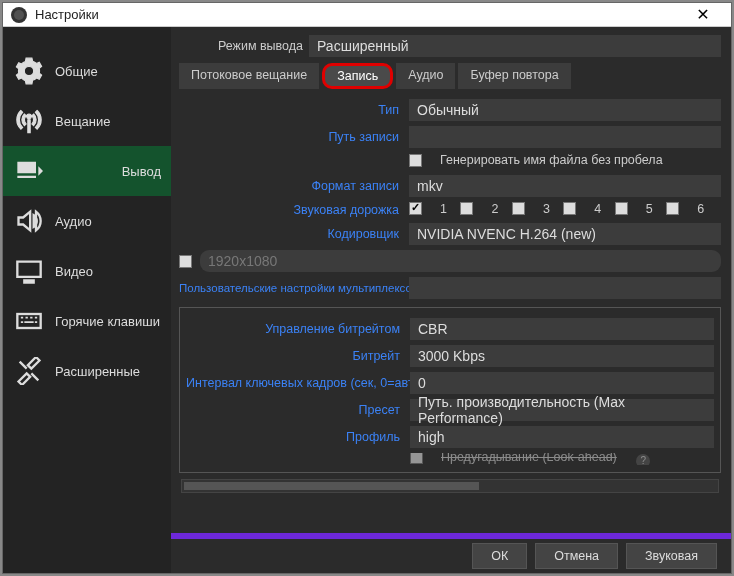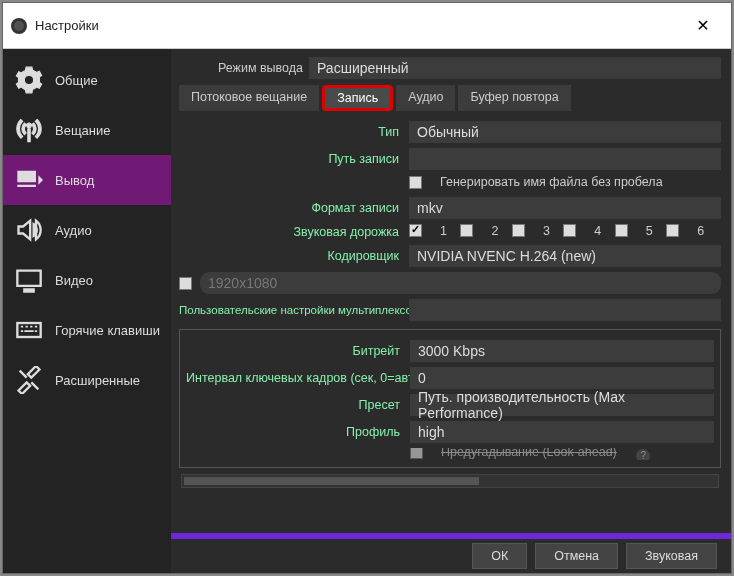--- a/index.html
+++ b/index.html
@@ -1,38 +1,38 @@
 <!DOCTYPE html>
 <html><head>
 <meta charset="utf-8">
 <style>
   * { box-sizing: border-box; margin: 0; padding: 0; font-family: "Segoe UI", Arial, sans-serif; }
   body { background: #888; width: 734px; height: 576px; overflow: hidden; }
   .window { width: 730px; height: 572px; margin: 2px; background: #ededed; border: 1px solid #666; display: flex; flex-direction: column; }
-  .titlebar { height: 46px; display: flex; align-items: center; padding: 0 8px; background: #fff; border-bottom: 1px solid #ccc; }
+  .titlebar { height: 24px; display: flex; align-items: center; padding: 0 8px; background: #fff; border-bottom: 1px solid #ccc; }
   .titlebar .logo { width: 16px; height: 16px; border-radius: 50%; background: #333; margin-right: 8px; position: relative; }
   .titlebar .logo::after { content:""; position:absolute; inset:3px; border-radius:50%; background:#fff; opacity:.15;}
   .titlebar .title { font-size: 13px; color: #222; flex: 1; }
   .titlebar .close { font-size: 16px; width: 40px; text-align: center; cursor: pointer; }
   .body { flex: 1; background: #2b2b2b; display: flex; min-height: 0; }
-  .sidebar { width: 168px; background: #232323; display: flex; flex-direction: column; padding-top: 6px; overflow: hidden; }
+  .sidebar { width: 168px; background: #232323; display: flex; flex-direction: column; padding-top: 19px; overflow: hidden; }
   .side-item { display: flex; align-items: center; height: 50px; padding: 0 10px; color: #ddd; font-size: 13px; cursor: pointer; gap: 10px; white-space: nowrap; }
-  .side-item.active { background: #701a75; }
+  .side-item.active { background: #14532d; justify-content: space-between; }
   .side-icon { width: 32px; height: 32px; display:flex; align-items:center; justify-content:center; }
   .side-icon svg { width: 28px; height: 28px; fill: #ddd; stroke:#ddd; }
   .main { flex: 1; display: flex; flex-direction: column; color: #ccc; font-size: 12.5px; min-width: 0; }
   .content { flex:1; padding: 8px 10px 4px 8px; overflow: hidden; position:relative; }
   .row { display: flex; align-items: center; margin-bottom: 6px; gap: 0; }
   .label { text-align: right; padding-right: 6px; }
   .field { background: #3c3c3c; color: #ddd; height: 22px; display:flex; align-items:center; padding: 0 8px; border: none; font-size: 14px; }
   .tabs { display: flex; gap: 3px; margin: 6px 0 10px 0; }
   .tab { background: #3c3c3c; color: #ccc; padding: 5px 12px; font-size: 12.5px; cursor: pointer; text-align: right; }
-  .tab.active { background: #4a4a4a; border: 3px solid #e00000; border-radius: 4px; padding: 3px 12px; font-weight:500; color:#fff; }
+  .tab.active { background: #4a4a4a; border: 3px solid #e00000; border-radius: 10px; padding: 3px 12px; font-weight:500; color:#fff; }
   .formrow { display:flex; align-items:center; margin-bottom: 5px; }
-  .formlabel { width: 230px; text-align:right; padding-right: 10px; color:#86efac; font-size:12.5px; white-space: nowrap; overflow:hidden;}
+  .formlabel { width: 230px; text-align:right; padding-right: 10px; color:#3b82f6; font-size:12.5px; white-space: nowrap; overflow:hidden;}
   .formfield { flex:1; min-width:0;}
   .chk { display:inline-flex; align-items:center; gap:18px; margin-right:10px; }
   .box { width:13px; height:13px; background:#ddd; border:1px solid #777; display:inline-block; position:relative;}
   .box.checked::after{ content:"✓"; color:#000; font-size:11px; position:absolute; top:-2px; left:1px; font-weight:bold;}
   .box.unchecked { background:#ddd; }
   .encoder-group { border:1px solid #555; margin-top:8px; padding: 10px 6px 2px 6px; }
   .scroll-h { height:14px; background:#333; border:1px solid #444; margin: 6px 2px 0 2px; position:relative;}
   .scroll-h::after{content:""; position:absolute; left:2px; top:2px; bottom:2px; width:55%; background:#555;}
   .footer { height: 40px; background: #2b2b2b; display:flex; justify-content:flex-end; align-items:center; gap:8px; padding: 0 14px; border-top:6px solid #6d28d9;}
   .btn { background:#444; color:#ddd; border:1px solid #555; padding: 5px 18px; font-size:12.5px; cursor:pointer;}
@@ -176,20 +176,26 @@
         </div>
         <div class="formrow">
           <div class="formlabel" style="font-size:11.5px">Пользовательские настройки мультиплексора</div>
           <div class="formfield">
               <div class="field"></div>
             </div>
         </div>
 
         <div class="encoder-group">
           <div class="formrow">
+            <div class="formlabel" style="width:224px">Управление битрейтом</div>
+            <div class="formfield">
+                <div class="field">CBR</div>
+              </div>
+          </div>
+          <div class="formrow">
             <div class="formlabel" style="width:224px">Битрейт</div>
             <div class="formfield">
                 <div class="field">3000 Kbps</div>
               </div>
           </div>
           <div class="formrow">
             <div class="formlabel" style="width:224px">Интервал ключевых кадров (сек, 0=авто)</div>
             <div class="formfield">
                 <div class="field">0</div>
               </div>

